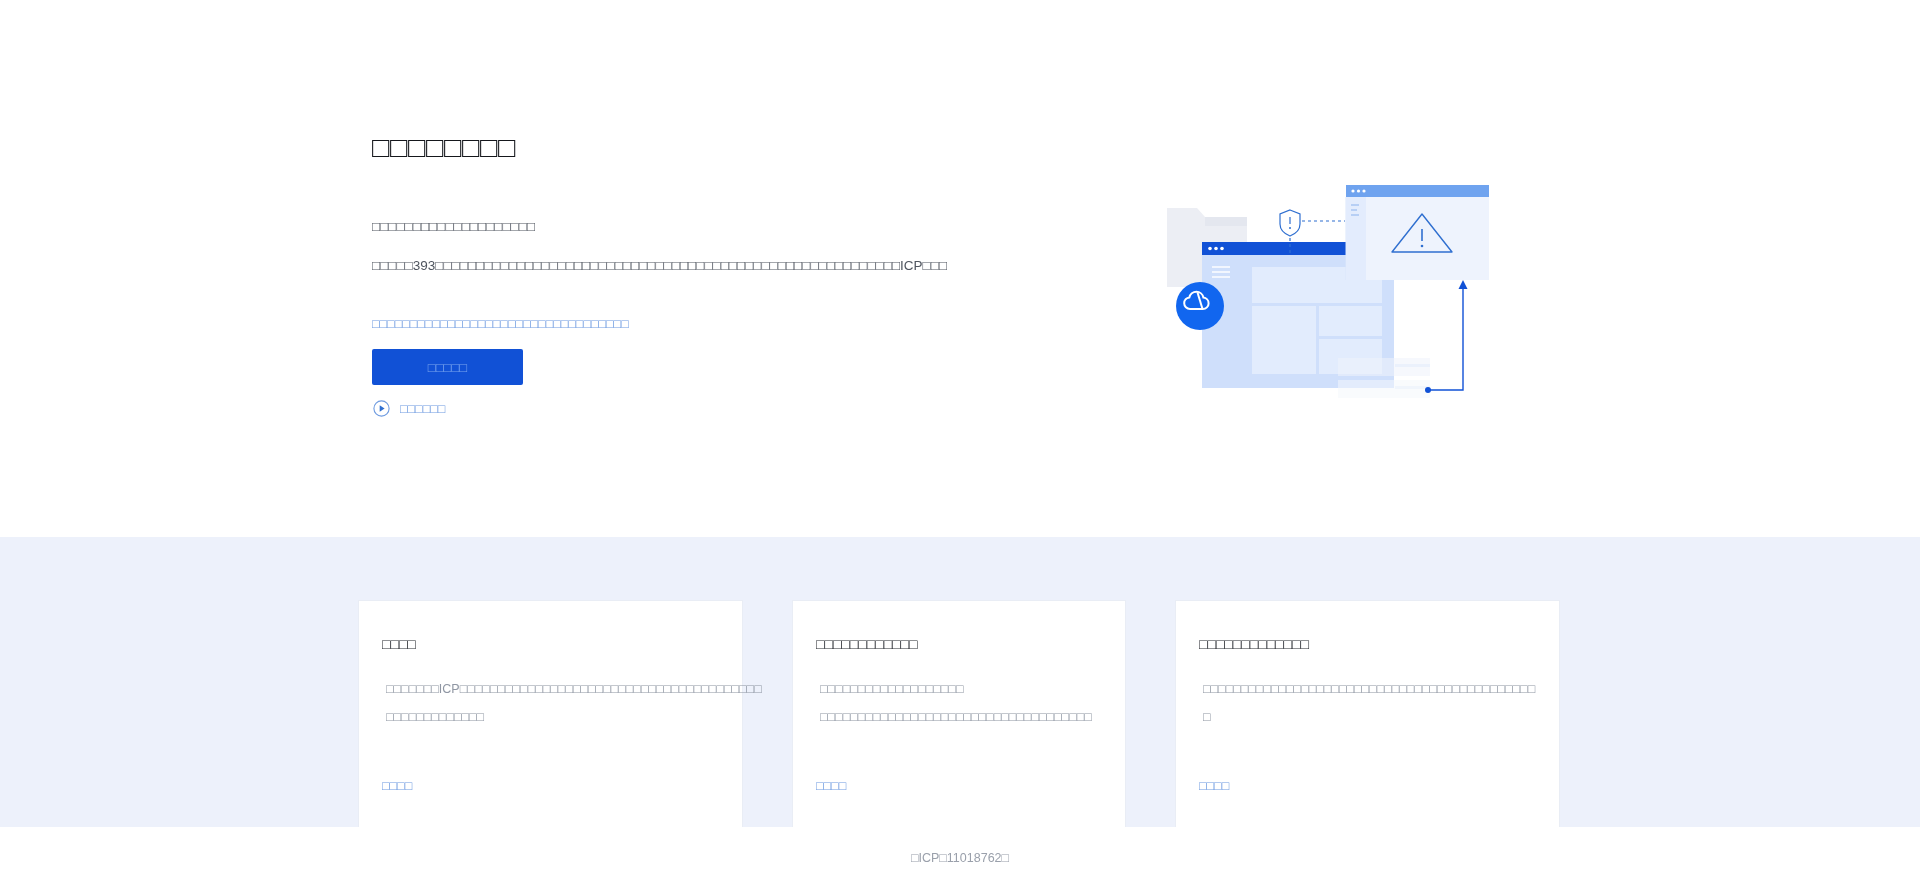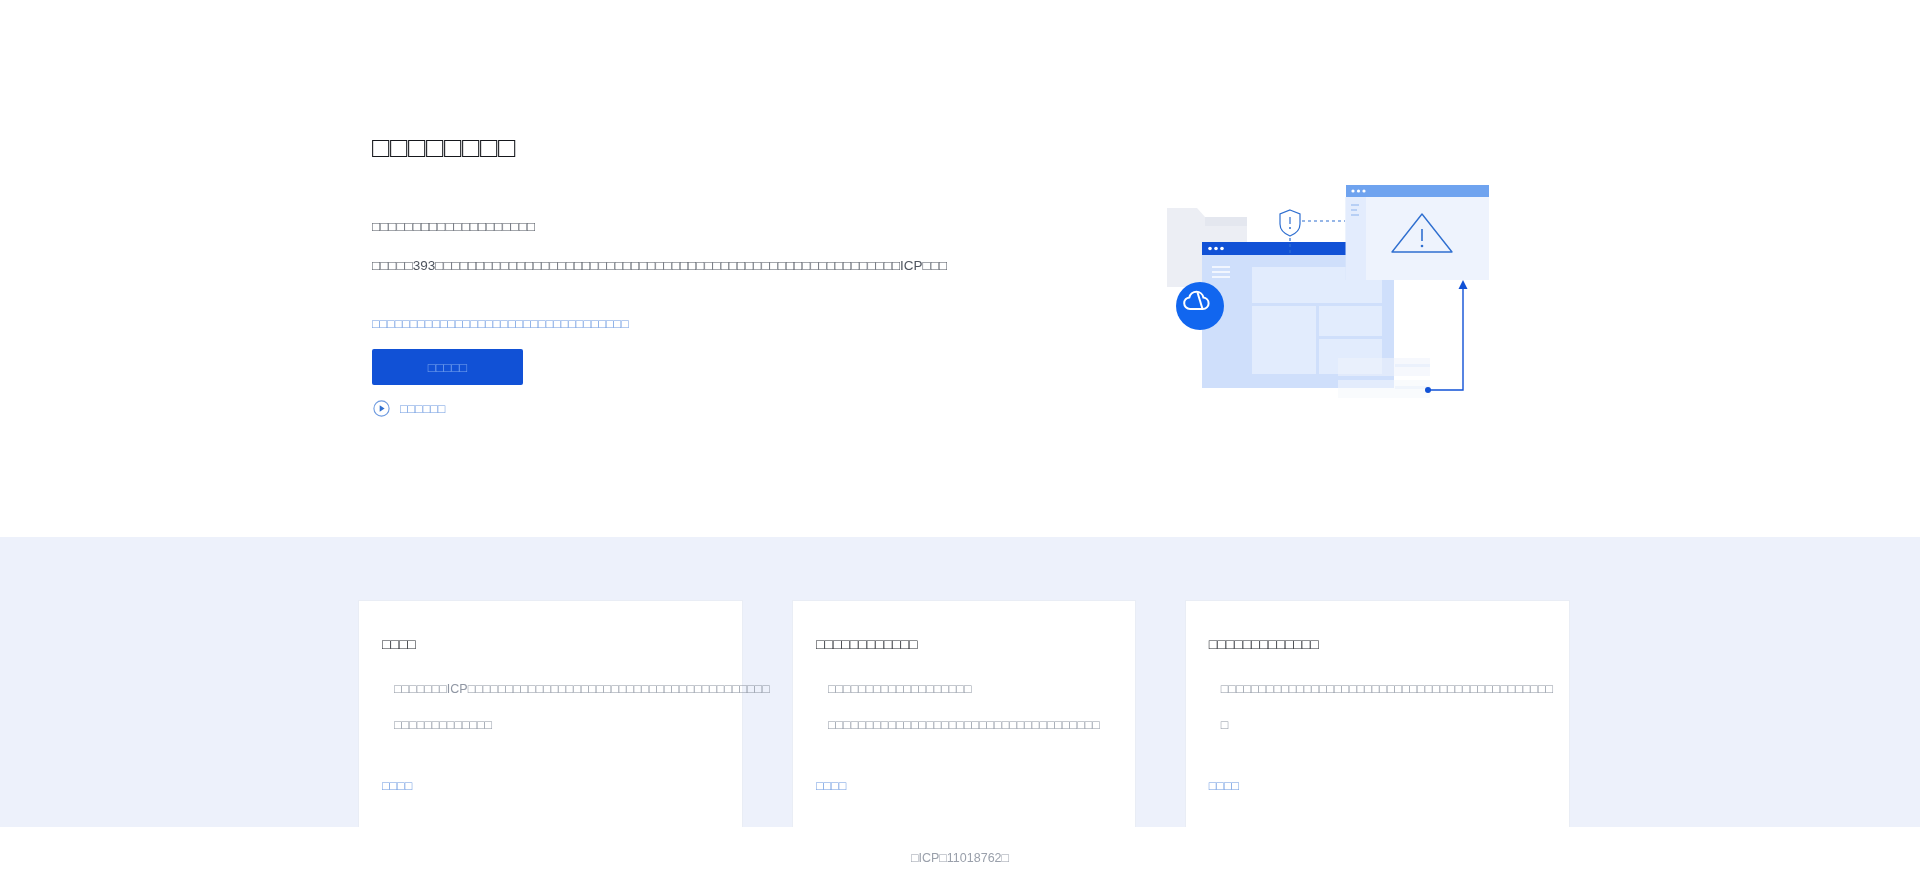--- a/index.html
+++ b/index.html
@@ -79,21 +79,21 @@
     position: relative;
     padding: 32px 23px 0 23px;
   }
   .card-title {
     font-size: 14px; line-height: 22px; color: #1c1f25;
     white-space: nowrap; margin-bottom: 22px;
   }
   .card-body {
     font-size: 12.5px; line-height: 24px; color: #8f96a3;
   }
-  .card-body p { margin: 12px; }
+  .card-body p { margin: 4px; }
   .card-link {
     position: absolute; left: 23px; top: 178px;
     font-size: 12.5px; color: #6e9be0;
     text-decoration: none; cursor: pointer; white-space: nowrap;
   }
 
   
   .footer {
     position: absolute; left: 0; top: 827px; width: 1920px; height: 61px;
     background: #ffffff;

